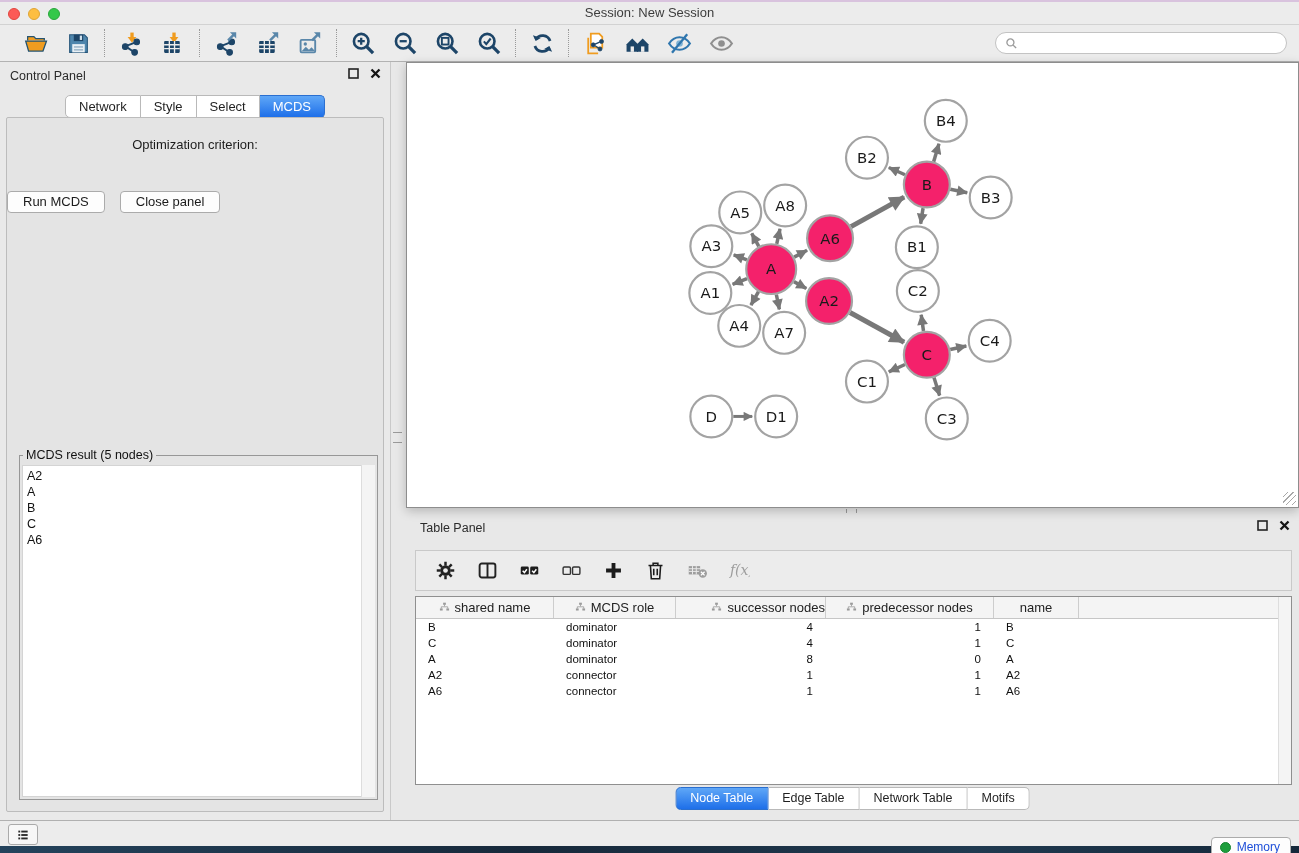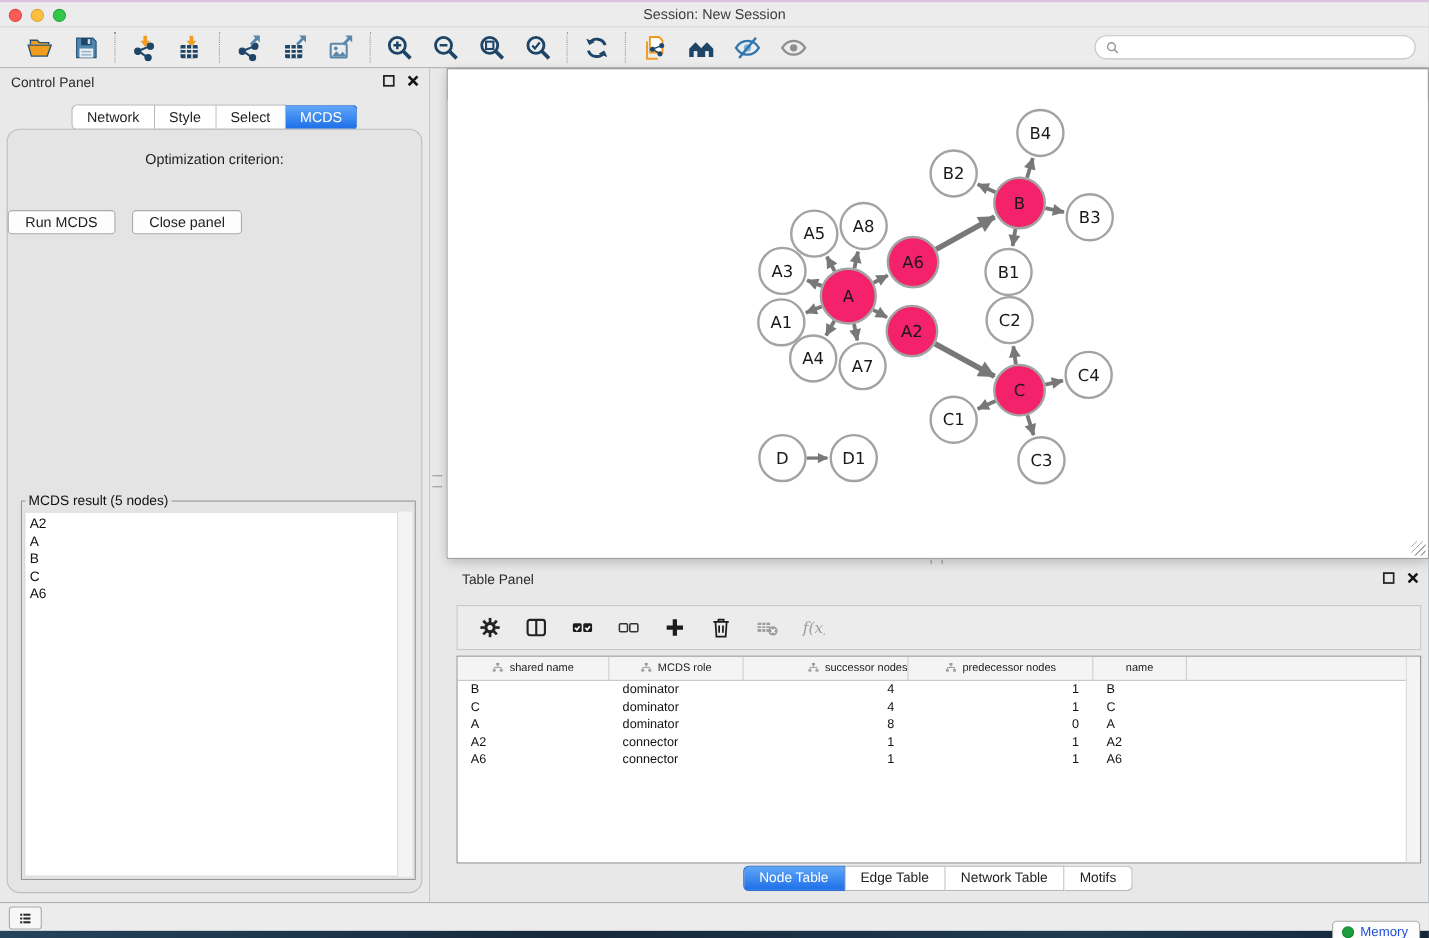--- a/index.html
+++ b/index.html
@@ -42,21 +42,21 @@
   .control-panel{position:absolute;left:0;top:62px;width:391px;bottom:26px;background:#e9e9e9;border-right:1px solid #c9c9c9;box-sizing:border-box}
   .cp-header{position:relative;height:26px;line-height:26px;padding-left:10px}
   .seg-tabs{display:flex}
   .cp-tabs{position:absolute;top:33px;left:50%;transform:translateX(-50%)}
   .seg-tab{height:21px;line-height:21px;padding:0 13px;font-size:13px;background:#fff;
     border:1px solid #b9b9b9;border-left:none;color:#1f1f1f;cursor:pointer;white-space:nowrap}
   .seg-tab:first-child{border-left:1px solid #b9b9b9;border-radius:5px 0 0 5px}
   .seg-tab:last-child{border-radius:0 5px 5px 0}
   .seg-tab.active{background:linear-gradient(#5fa7f7,#1e6fe9);color:#fff;border-color:#2a6fd0}
   .cp-card{position:absolute;left:6px;right:6px;top:55px;bottom:8px;background:#e4e4e4;
-    border:1px solid #bcbcbc;border-radius:12px}
+    border:1px solid #bcbcbc;border-radius:2px}
   .opt-label{margin-top:19px;text-align:center;font-size:13px;color:#1c1c1c}
   .opt-select{position:absolute;left:36px;right:33px;top:40px;height:24px;background:#fff;border:1px solid #aeaeae;
     border-radius:3px;font-size:13px;color:#111;display:flex;align-items:center;padding-left:8px;box-sizing:border-box;cursor:pointer}
   .opt-stepper{position:absolute;right:0;top:0;bottom:0;width:20px;border-radius:0 2px 2px 0;
     background:linear-gradient(#6db0f8,#2b77ee);display:flex;flex-direction:column;align-items:center;justify-content:center;gap:3px}
   .tri-up{width:0;height:0;border-left:4px solid transparent;border-right:4px solid transparent;border-bottom:5px solid #fff}
   .tri-down{width:0;height:0;border-left:4px solid transparent;border-right:4px solid transparent;border-top:5px solid #fff}
   .btn-row{position:absolute;top:73px;left:0;right:0;display:flex;justify-content:flex-start;gap:15px}
   .push-btn{height:20px;line-height:20px;padding:0 15px;background:#fdfdfd;border:1px solid #ababab;
     border-radius:4px;font-size:13px;color:#1b1b1b;cursor:pointer}
@@ -88,21 +88,21 @@
 
   
   .table-panel{position:absolute;left:406px;top:514px;width:893px;bottom:29px;box-sizing:border-box}
   .tp-header{position:relative;height:26px;line-height:26px;padding-left:14px}
   .tp-toolbar{position:absolute;left:9px;right:7px;top:36px;height:41px;box-sizing:border-box;background:#ececec;
     border:1px solid #c9c9c9;display:flex;align-items:center;gap:21px;padding-left:19px}
   .tp-btn{display:flex;align-items:center;justify-content:center;cursor:pointer}
   .tp-btn svg{width:21px;height:21px}
   .tp-btn.disabled{cursor:default}
   .tp-table{position:absolute;left:9px;right:7px;top:82px;bottom:32px;background:#fff;border:1px solid #8f8f8f;overflow:hidden}
-  .tbl-header{display:flex;height:21px;background:#f4f4f4;border-bottom:1px solid #c6c6c6;font-size:10px;color:#222}
+  .tbl-header{display:flex;height:21px;background:#f4f4f4;border-bottom:1px solid #c6c6c6;font-size:13px;color:#222}
   .tbl-hcell{display:flex;align-items:center;justify-content:center;gap:5px;border-right:1px solid #cdcdcd;box-sizing:border-box;cursor:pointer}
   .tbl-hcell svg{width:11px;height:11px;flex:none}
   .tbl-row{display:flex;height:16px;align-items:center;font-size:11.5px;color:#111;cursor:default}
   .tbl-cell{box-sizing:border-box;overflow:hidden;white-space:nowrap}
   .tbl-cell.left{padding-left:12px;text-align:left}
   .tbl-cell.right{padding-right:13px;text-align:right}
   .tbl-scroll{position:absolute;right:0;top:0;bottom:0;width:12px;background:#f4f4f4;border-left:1px solid #ddd}
   .tp-tabs{position:absolute;top:273px;left:50%;transform:translateX(-50%)}
   .tp-tabs .seg-tab{font-size:12.5px;padding:0 14px}
 

